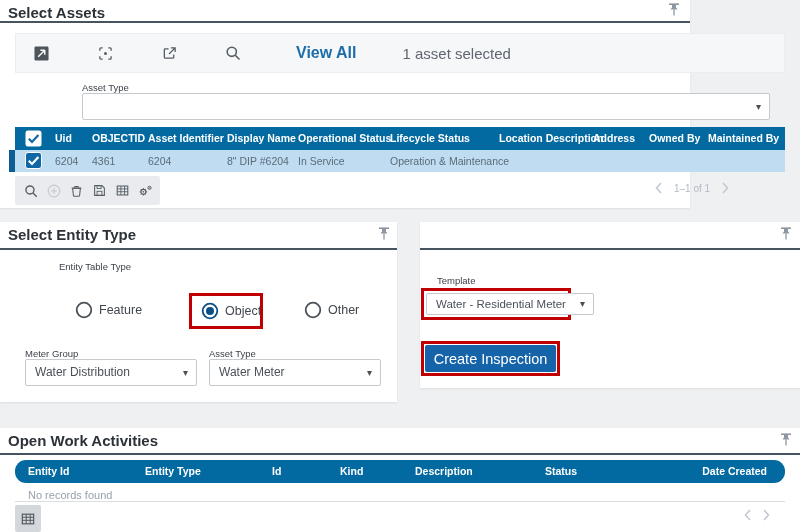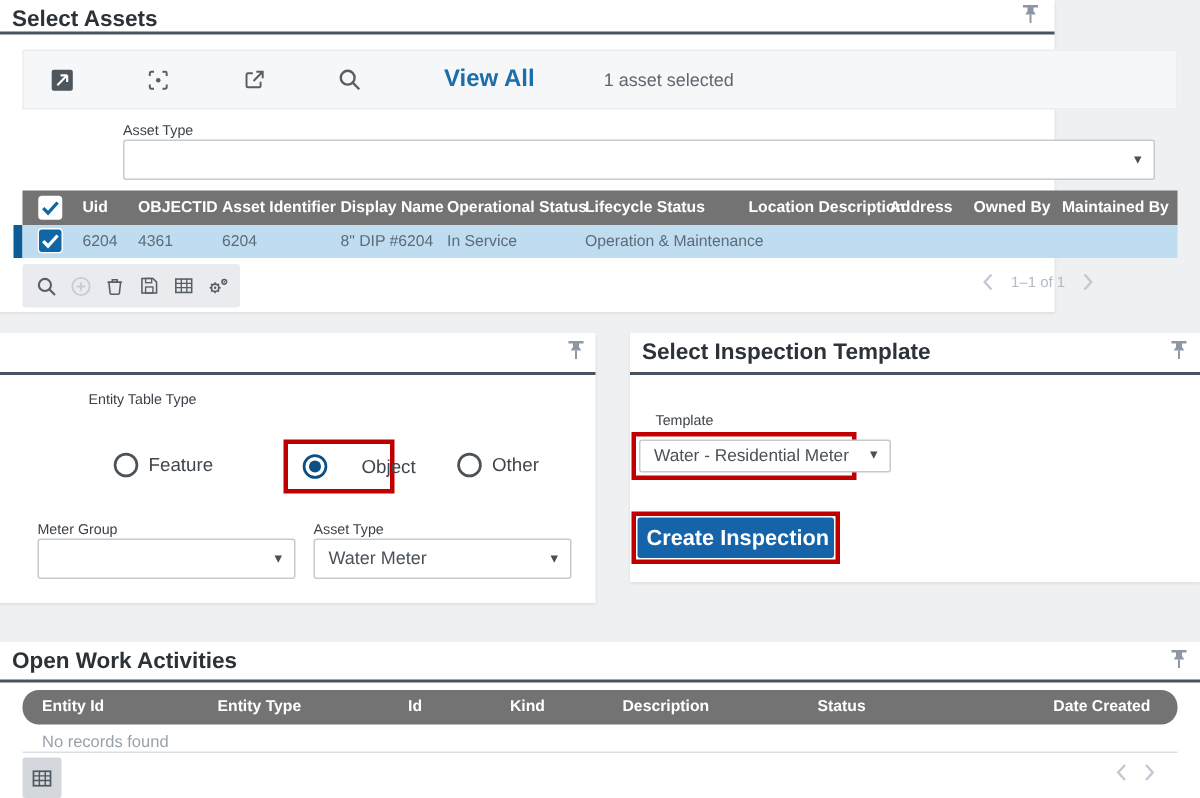--- a/index.html
+++ b/index.html
@@ -29,27 +29,27 @@
   }
   
   .assets-toolbar{
     position:absolute;left:15px;top:33px;width:770px;height:40px;background:#f6f7f8;
     border:1px solid #ededef;box-sizing:border-box;display:flex;align-items:center;gap:35px;
   }
   .tbicon{display:inline-flex;align-items:center;justify-content:center;width:16px;height:16px;
     margin-left:13px;color:#565e66;cursor:pointer;line-height:0;}
   .tbicon:first-child{margin-left:17px;}
   .view-all{margin-left:20px;font-size:16px;font-weight:600;color:#1b6ea9;cursor:pointer;white-space:nowrap;}
-  .sel-count{margin-left:11px;font-size:12px;color:#5f6670;white-space:nowrap;}
+  .sel-count{margin-left:11px;font-size:15px;color:#5f6670;white-space:nowrap;}
   .clear-btn{
     margin-left:8px;height:34px;padding:0 15px;background:#5e6268;color:#fff;border:none;
     font-family:inherit;font-size:15px;font-weight:700;border-radius:2px;cursor:pointer;white-space:nowrap;
   }
   
-  .tbl-head{position:absolute;height:23px;background:#737373;}
+  .tbl-head{position:absolute;height:23px;background:#0369a1;}
   .tbl-head .hcell{
     position:absolute;top:5px;font-size:10.5px;font-weight:700;color:#ffffff;white-space:nowrap;cursor:pointer;
   }
   .tbl-row{position:absolute;height:22px;background:#bfdcf0;cursor:pointer;}
   .tbl-row .ccell{position:absolute;top:5px;font-size:10.5px;color:#5b6c7a;white-space:nowrap;}
   .rowbar{position:absolute;background:#0c5c95;}
   .cbox{position:absolute;left:10px;top:3px;line-height:0;cursor:pointer;}
   .tbl-footer-icons{
     position:absolute;left:15px;top:176px;width:145px;height:29px;background:#e9ebee;border-radius:2px;
     display:flex;align-items:center;
@@ -60,33 +60,33 @@
   .pager{position:absolute;display:flex;align-items:center;gap:12px;}
   .pager .ptext{font-size:10px;color:#b3bac4;white-space:nowrap;}
   .chev{line-height:0;cursor:pointer;}
   
   .radio-opt{position:absolute;display:flex;align-items:center;cursor:pointer;}
   .radio-opt .rlabel{margin-left:6px;font-size:12.5px;color:#40464d;white-space:nowrap;}
   .red-annotation{position:absolute;border:3px solid #c00000;box-sizing:border-box;}
   
   .create-btn{
     width:100%;height:27px;background:#1563a8;color:#fff;border:none;border-radius:2px;
-    font-family:inherit;font-size:14.5px;font-weight:700;cursor:pointer;white-space:nowrap;
+    font-family:inherit;font-size:14.5px;font-weight:400;cursor:pointer;white-space:nowrap;
   }
   .empty-msg{position:absolute;font-size:11px;color:#99a1ab;white-space:nowrap;}
   .hline{position:absolute;height:1px;background:#dcdfe2;}
   .sq-btn{
     position:absolute;width:26px;height:27px;background:#d4d8dd;border-radius:2px;border:none;
     display:flex;align-items:center;justify-content:center;color:#4e565e;cursor:pointer;line-height:0;
   }
 </style>
 </head>
 <body>
 
-<div class="panel" style="left:0;top:0;width:690px;height:208px;padding-left:13px;">
+<div class="panel" style="left:0;top:0;width:690px;height:208px;">
   <div class="panel-title">Select Assets</div>
   <div class="pin-btn" style="right:8px;top:3px;">
     <svg viewBox="0 0 12 13" width="12" height="13">
         <line x1="1" y1="1.2" x2="11" y2="1.2" stroke="#8e96a3" stroke-width="1.6"></line>
         <path d="M4 1.2 v3.2 l-1.5 2.2 h7 L8 4.4 V1.2 z" fill="#8e96a3"></path>
         <line x1="6" y1="6.6" x2="6" y2="12.4" stroke="#8e96a3" stroke-width="1.3"></line>
       </svg>
   </div>
   <div class="panel-underline" style="top:21px;"></div>
 
@@ -225,69 +225,70 @@
     <span class="ptext">1–1 of 1</span>
     <span class="chev">
       <svg width="7" height="12" viewBox="0 0 7 12" fill="none" stroke="#c3c9d1" stroke-width="1.6">
           <path d="M1 1 L5.5 6 L1 11"></path>
         </svg>
     </span>
   </div>
 </div>
 
 <div class="panel" style="left:0;top:222px;width:397px;height:180px;">
+  <div class="panel-title">Select Entity Type</div>
   <div class="pin-btn" style="right:5px;top:5px;">
     <svg viewBox="0 0 12 13" width="12" height="13">
         <line x1="1" y1="1.2" x2="11" y2="1.2" stroke="#8e96a3" stroke-width="1.6"></line>
         <path d="M4 1.2 v3.2 l-1.5 2.2 h7 L8 4.4 V1.2 z" fill="#8e96a3"></path>
         <line x1="6" y1="6.6" x2="6" y2="12.4" stroke="#8e96a3" stroke-width="1.3"></line>
       </svg>
   </div>
   <div class="panel-underline" style="top:26px;"></div>
 
   <label class="fld-label" style="left:59px;top:39px;">Entity Table Type</label>
 
   <div class="radio-opt" style="left:75px;top:79px;justify-content:center;">
     <svg width="18" height="18" viewBox="0 0 18 18">
         <circle cx="9" cy="9" r="7.3" fill="#fff" stroke="#4b5258" stroke-width="1.8"></circle>
       </svg>
     <span class="rlabel">Feature</span>
   </div>
 
   <div class="red-annotation" style="left:189px;top:71px;width:74px;height:36px;">
-    <div class="radio-opt" style="left:9px;top:6px;gap:16px;">
+    <div class="radio-opt" style="left:9px;top:6px;">
       <svg width="18" height="18" viewBox="0 0 18 18">
           <circle cx="9" cy="9" r="7.3" fill="#fff" stroke="#0b4f85" stroke-width="1.8"></circle>
           <circle cx="9" cy="9" r="4" fill="#0b4f85"></circle>
         </svg>
       <span class="rlabel">Object</span>
     </div>
   </div>
 
   <div class="radio-opt" style="left:304px;top:79px;">
     <svg width="18" height="18" viewBox="0 0 18 18">
         <circle cx="9" cy="9" r="7.3" fill="#fff" stroke="#4b5258" stroke-width="1.8"></circle>
       </svg>
     <span class="rlabel">Other</span>
   </div>
 
   <label class="fld-label" style="left:25px;top:126px;">Meter Group</label>
   <div class="selectbox" style="left:25px;top:137px;width:172px;">
+    <span class="selval">Water Distribution</span>
     <span class="caret">▾</span>
   </div>
 
   <label class="fld-label" style="left:209px;top:126px;">Asset Type</label>
   <div class="selectbox" style="left:209px;top:137px;width:172px;">
     <span class="selval">Water Meter</span>
     <span class="caret">▾</span>
   </div>
 </div>
 
 <div class="panel" style="left:420px;top:222px;width:380px;height:166px;">
-  <div class="panel-title">Select Inspection Template</div>
   <div class="pin-btn" style="right:6px;top:5px;">
     <svg viewBox="0 0 12 13" width="12" height="13">
         <line x1="1" y1="1.2" x2="11" y2="1.2" stroke="#8e96a3" stroke-width="1.6"></line>
         <path d="M4 1.2 v3.2 l-1.5 2.2 h7 L8 4.4 V1.2 z" fill="#8e96a3"></path>
         <line x1="6" y1="6.6" x2="6" y2="12.4" stroke="#8e96a3" stroke-width="1.3"></line>
       </svg>
   </div>
   <div class="panel-underline" style="top:26px;"></div>
 
   <label class="fld-label" style="left:17px;top:53px;">Template</label>

